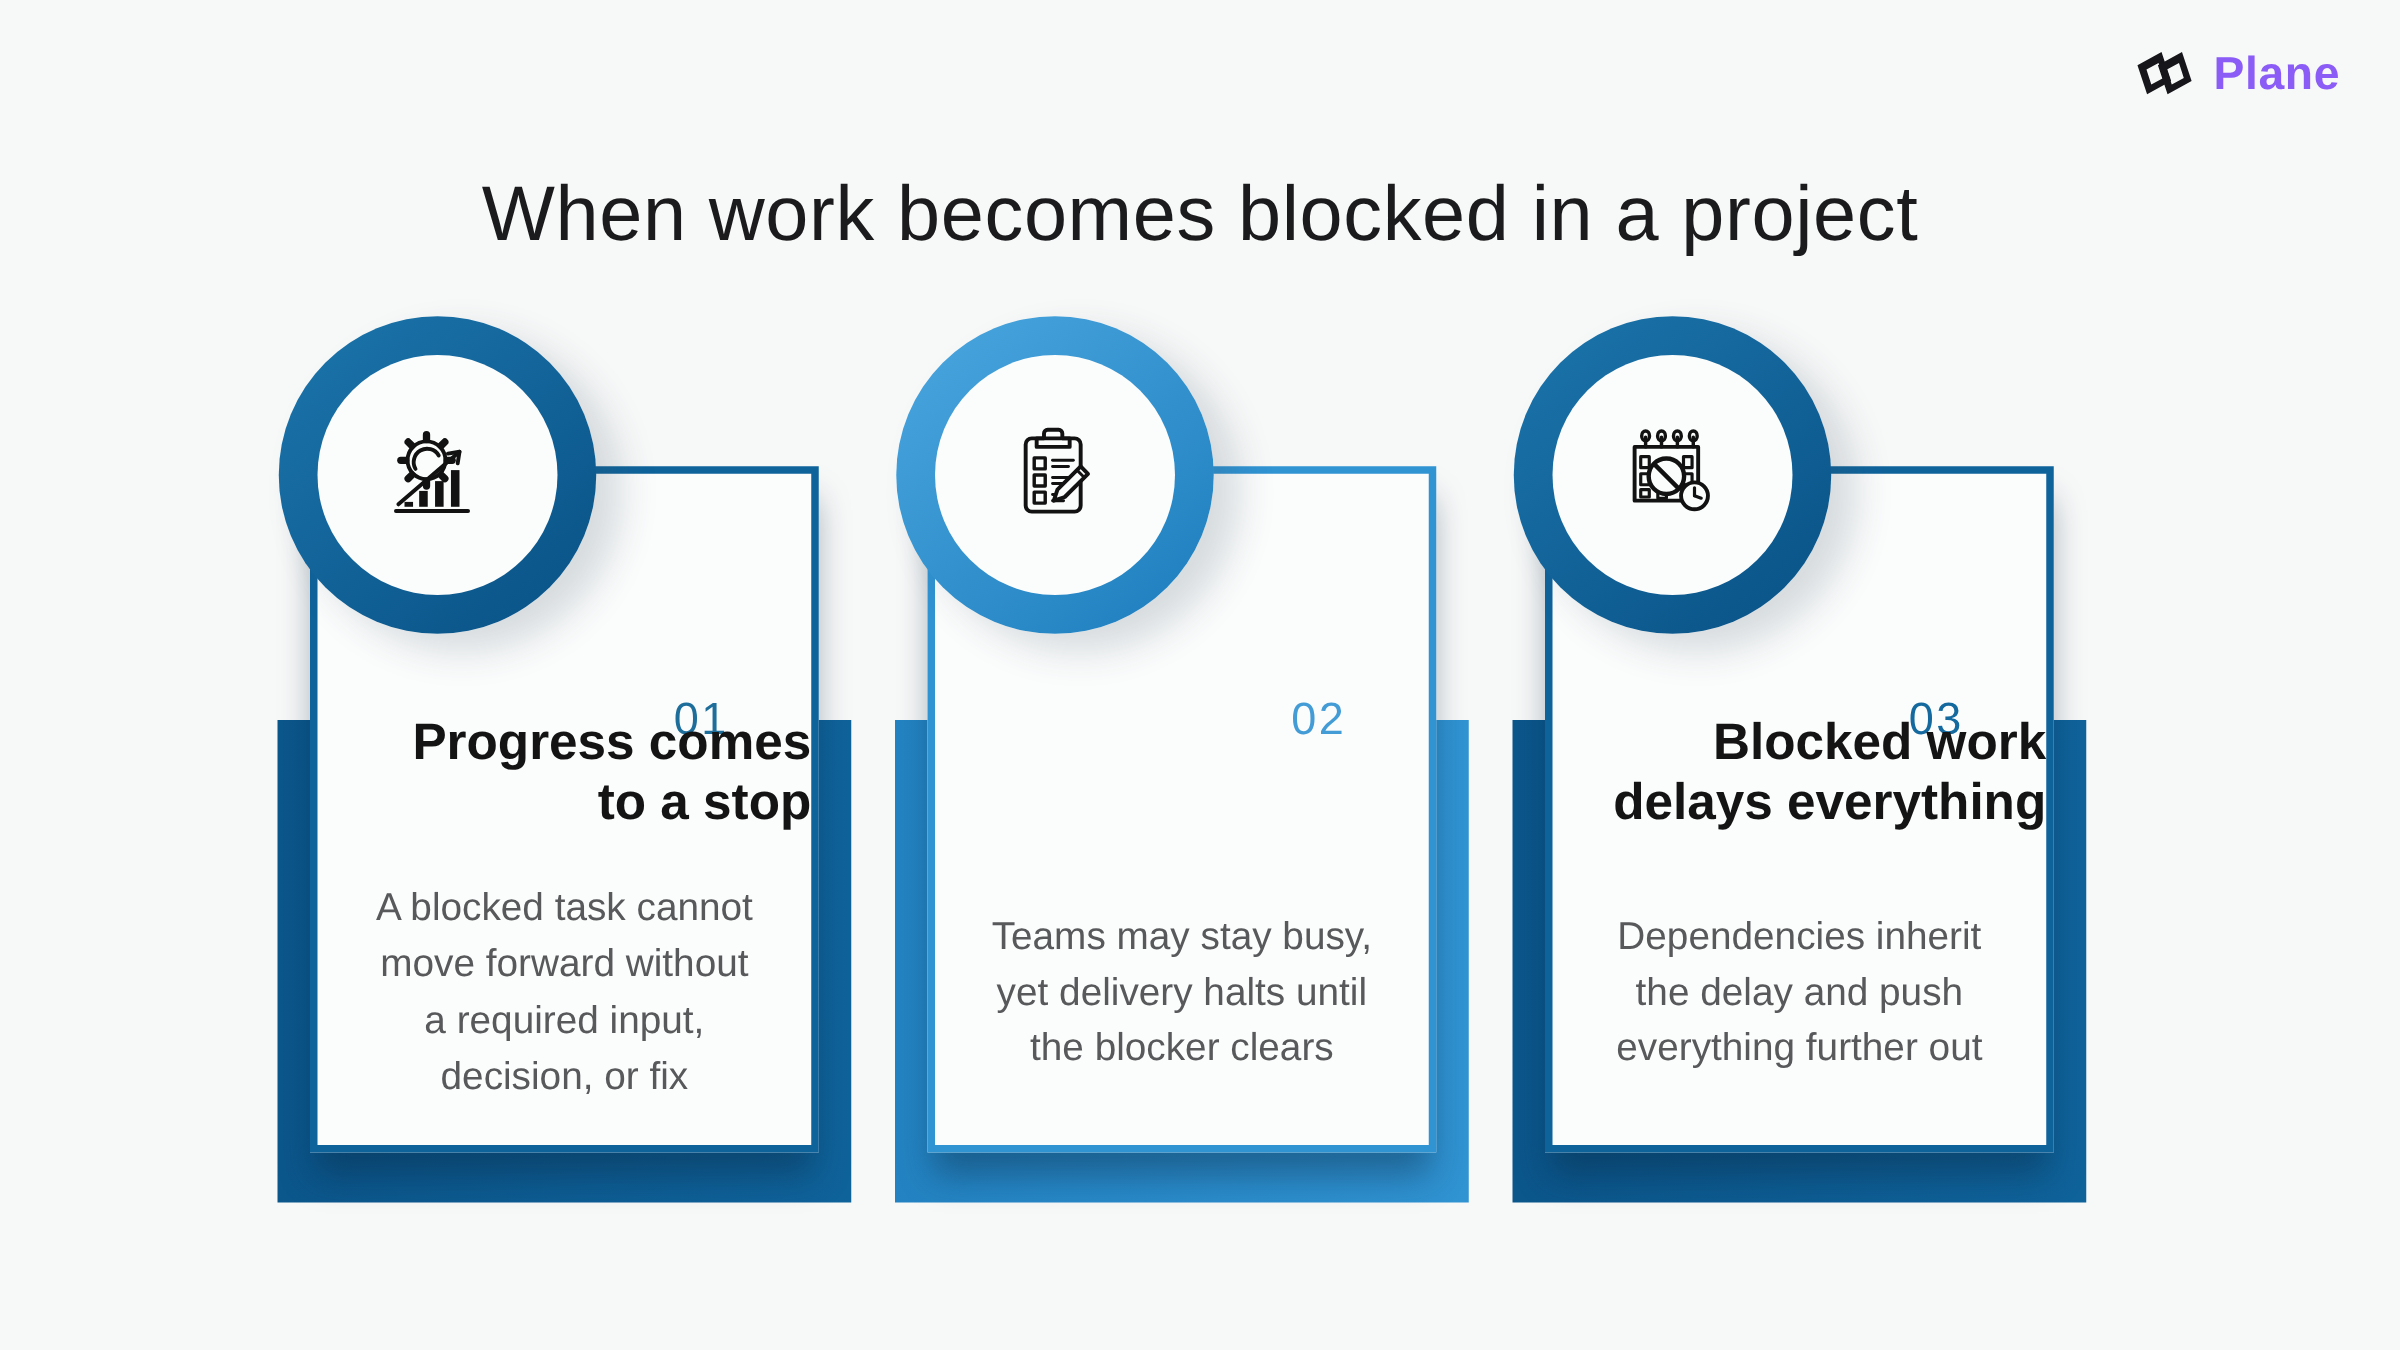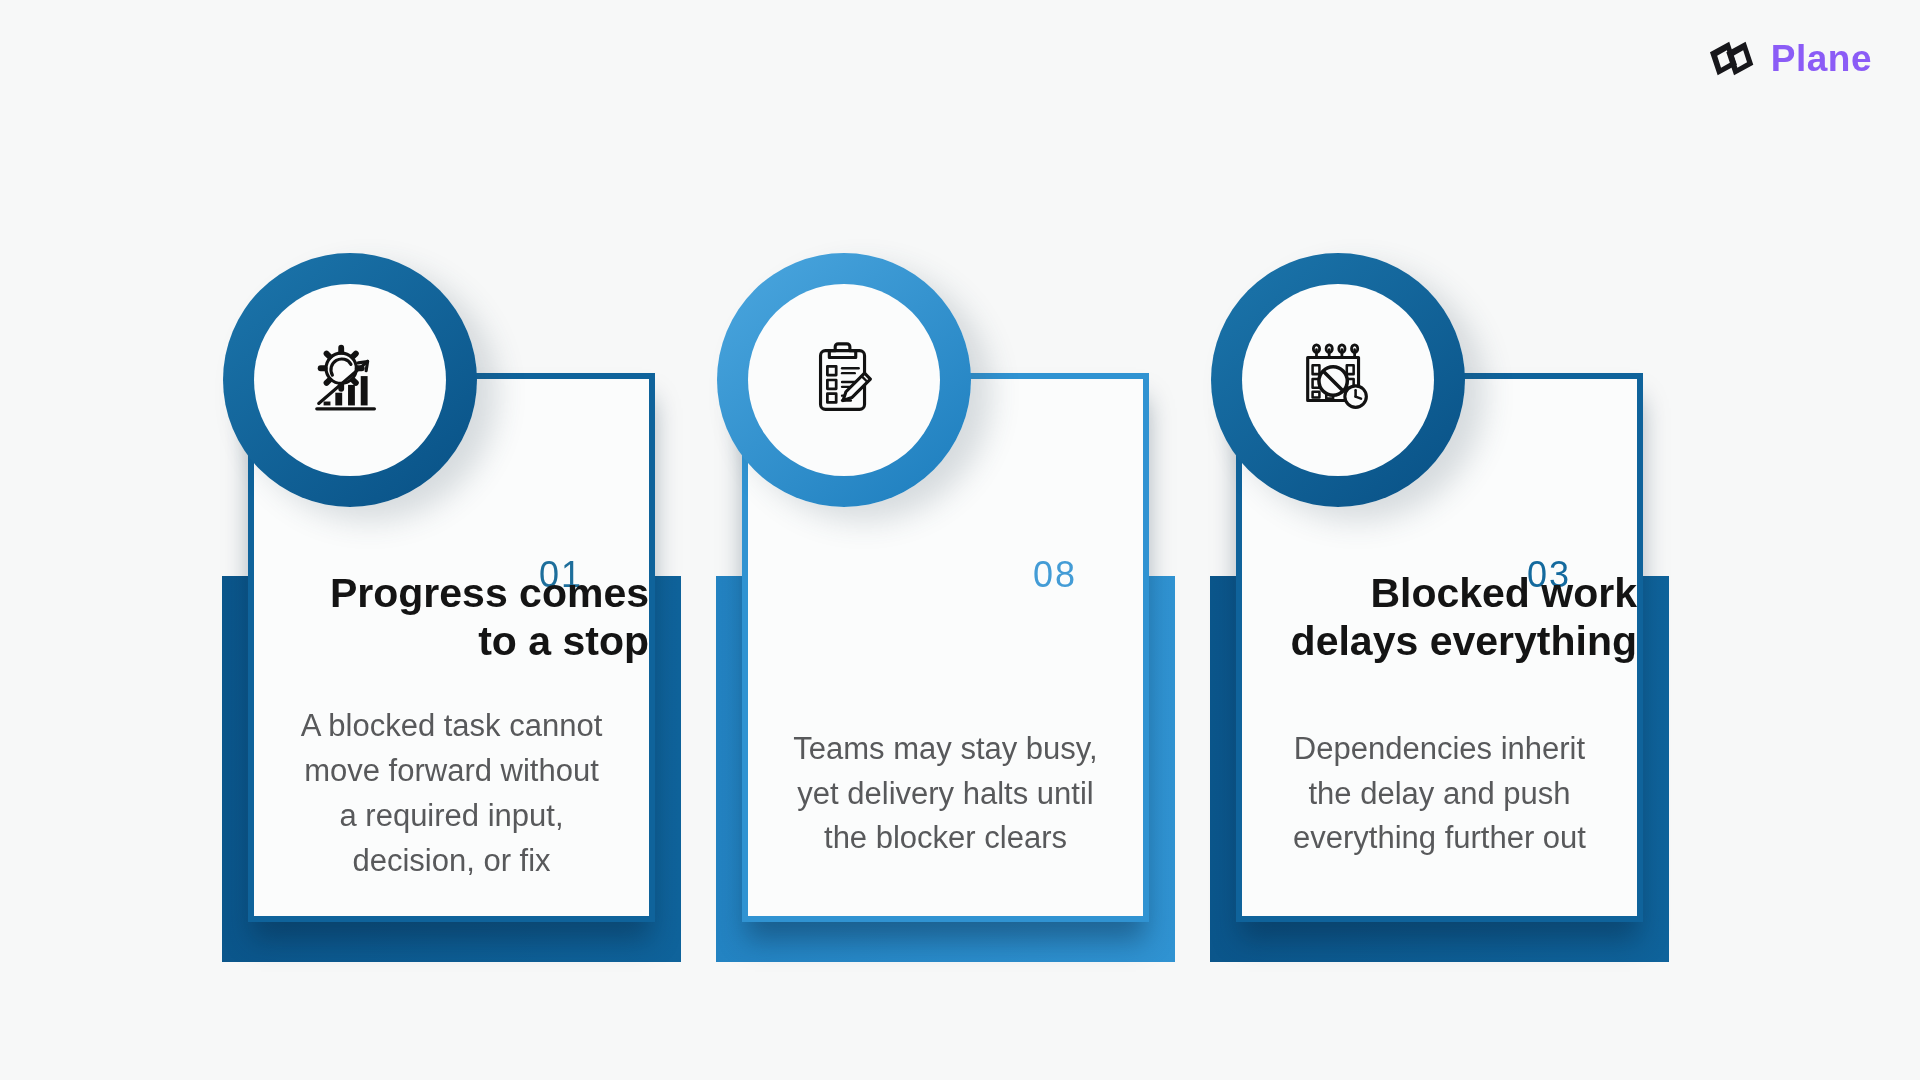--- a/index.html
+++ b/index.html
@@ -87,20 +87,21 @@
   <div class="brand">
     <svg class="brand-mark" viewBox="0 0 54 40" aria-hidden="true">
       <g fill="#17171b" fill-rule="evenodd">
         <path d="M1 13 L21 2 L29 26 L9 37 Z M8.5 16.5 L18.5 11 L22.5 23.5 L12.5 29 Z"></path>
         <path d="M18 13 L38 2 L46 26 L26 37 Z M25.5 16.5 L35.5 11 L39.5 23.5 L29.5 29 Z"></path>
       </g>
     </svg>
     <span class="brand-name">Plane</span>
   </div>
 
+  <h1 class="page-title">When work becomes blocked in a project</h1>
 
   <section class="card-group g1" style="--accent: #0f639b; --accent-deep: #0b568b; --ring-hi: #1a72a8; --num-color: #1d6e9b;">
     <div class="backdrop"></div>
     <div class="card">
       <div class="card-number">01</div>
       <h2 class="card-title">Progress comes
 to a stop</h2>
       <div class="card-body-wrap">
         <p class="card-body">A blocked task cannot
 move forward without
@@ -135,21 +136,21 @@
           </g>
           <line x1="11" y1="74.5" x2="70" y2="74.5" stroke="#121212" stroke-width="3.2" stroke-linecap="round"></line>
         </svg>
       </div>
     </div>
   </section>
 
   <section class="card-group g2" style="--accent: #3093d2; --accent-deep: #2383c2; --ring-hi: #47a3dc; --num-color: #439cd6;">
     <div class="backdrop"></div>
     <div class="card">
-      <div class="card-number">08</div>
+      <div class="card-number">02</div>
       <div class="card-body-wrap">
         <p class="card-body">Teams may stay busy,
 yet delivery halts until
 the blocker clears</p>
       </div>
     </div>
     <div class="step-circle">
       <div class="step-circle-inner">
         <svg class="step-icon" viewBox="0 0 90 90" aria-hidden="true">
           <g stroke="#121212" fill="none" stroke-width="3.2" stroke-linecap="round" stroke-linejoin="round">

